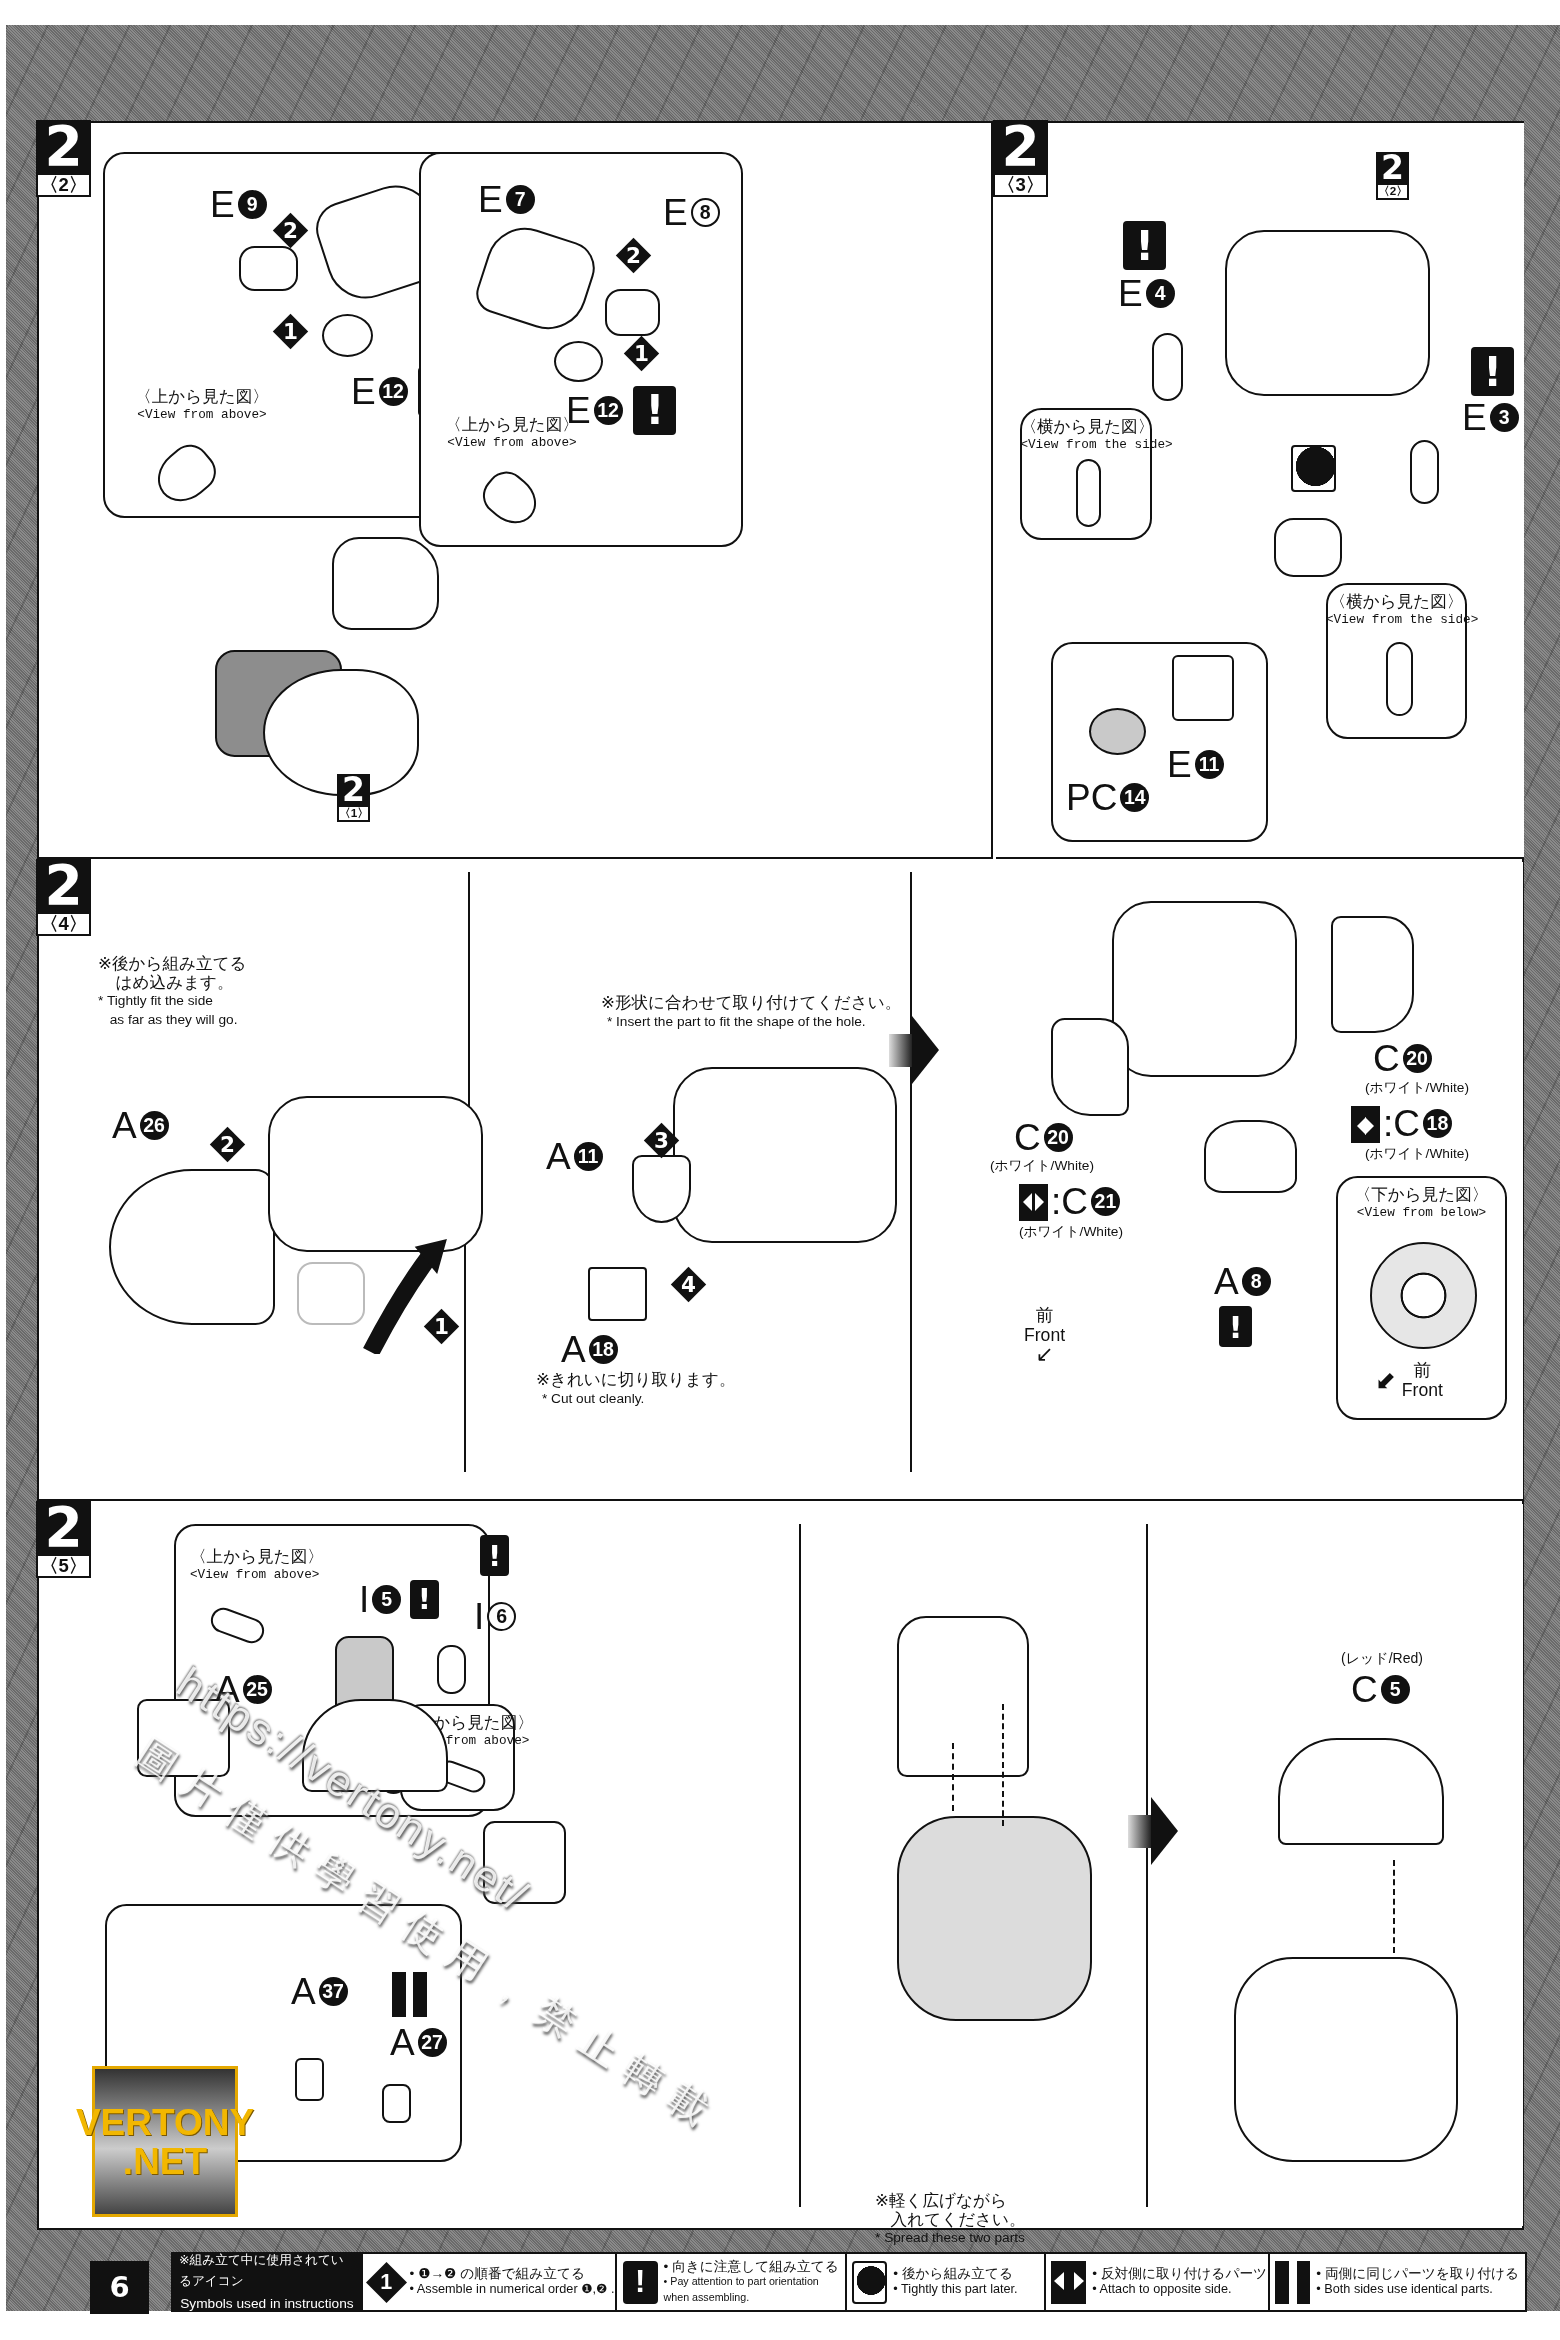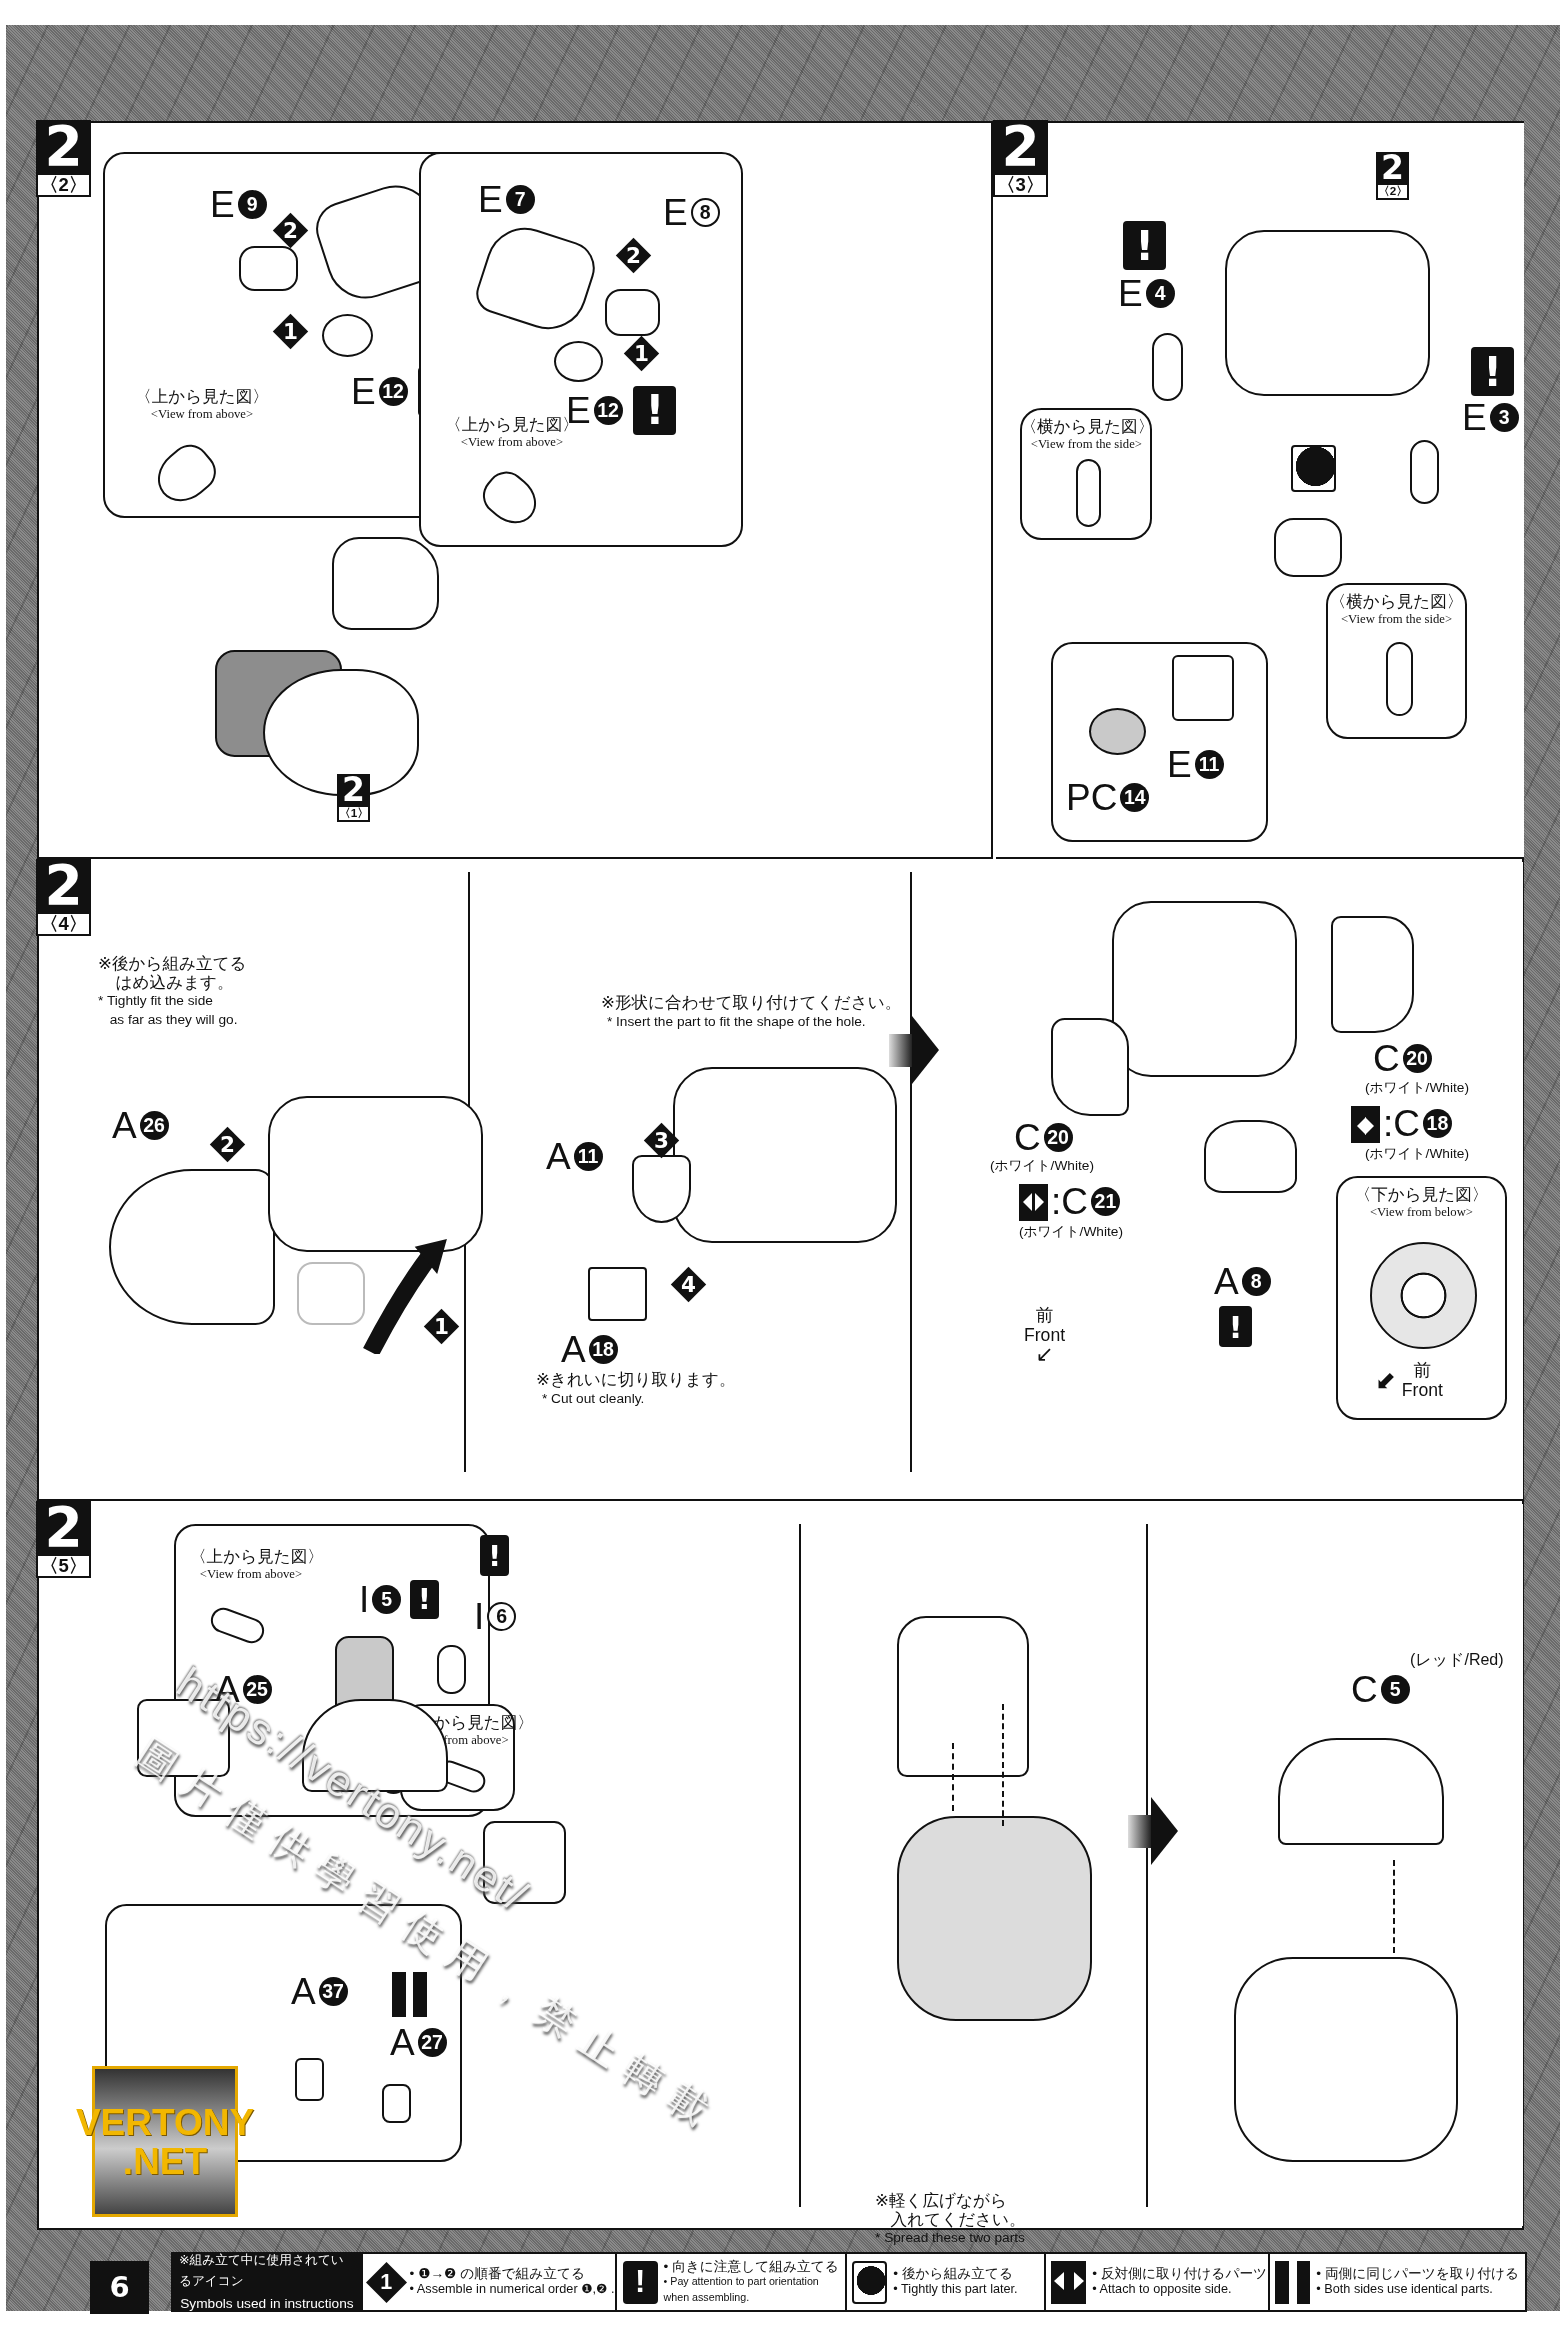--- a/index.html
+++ b/index.html
@@ -15,21 +15,21 @@
 .vline{position:absolute;width:2px;background:#111}
 .stepbadge{position:absolute;left:-2.9px;top:-2.9px;width:55px;background:#111;color:#fff;text-align:center;font-weight:bold}
 .stepbadge .num{display:block;font-size:55px;line-height:53px;font-family:"DejaVu Sans",sans-serif;font-weight:bold}
 .stepbadge .sub{display:block;background:#fff;color:#111;border:2.9px solid #111;font-size:18.5px;line-height:19.5px;font-weight:bold;margin:0}
 .minibadge{position:absolute;width:33px;text-align:center;background:#111;color:#fff}
 .minibadge .num{display:block;font-size:33px;line-height:31px;font-weight:bold;font-family:"DejaVu Sans",sans-serif}
 .minibadge .sub{display:block;background:#fff;color:#111;border:2px solid #111;font-size:11.7px;line-height:12.7px;font-weight:bold}
 .bubble{position:absolute;border:2px solid #111;border-radius:21.5px;background:#fff}
 .vtitle{position:absolute;text-align:center;font-size:14.6px;line-height:17.6px;white-space:nowrap}
 .vtitle .jp{display:block;font-size:16.6px}
-.vtitle .en{display:block;font-size:12.7px;font-family:Liberation Serif, serif}
+.vtitle .en{display:block;font-size:12.7px;font-family:Liberation Mono, monospace}
 .plabel{position:absolute;font-size:37px;line-height:39px;white-space:nowrap;display:flex;align-items:center;gap:2.9px;font-family:"Liberation Sans",sans-serif}
 .circ{display:inline-flex;align-items:center;justify-content:center;width:29px;height:29px;border-radius:50%;background:#111;color:#fff;font-size:19.5px;font-weight:bold;line-height:1}
 .excl{display:inline-flex;align-items:center;justify-content:center;width:43px;height:49px;background:#111;color:#fff;border-radius:3.9px;font-size:41px;font-weight:bold;font-family:"DejaVu Sans",sans-serif}
 .diamond{position:absolute;width:35px;height:35px;display:flex;align-items:center;justify-content:center}
 .diamond::before{content:"";position:absolute;width:25px;height:25px;background:#111;transform:rotate(45deg)}
 .diamond span{position:relative;color:#fff;font-weight:bold;font-size:21.5px;font-family:"DejaVu Sans",sans-serif}
 .note{position:absolute;font-size:15.6px;line-height:18.5px;white-space:nowrap}
 .note .jp{display:block;font-size:16.6px}
 .note .en{display:block;font-size:13.7px}
 .sub-color{font-size:13.7px;font-family:"Liberation Sans Narrow","Liberation Sans",sans-serif;white-space:nowrap}
@@ -372,21 +372,21 @@
       <span class="jp" style="padding-left:15.6px">入れてください。</span>
       <span class="en">* Spread these two parts</span>
       <span class="en" style="padding-left:11.7px">slightly to attach the part.</span>
     </div>
     <div class="part" style="left:858px;top:112px;width:132px;height:161px;border-radius:29px 29px 9.8px 9.8px"></div>
     <div class="part grey" style="left:858px;top:312px;width:195px;height:205px;border-radius:59px;background:#dcdcdc"></div>
     <div class="dash" style="left:915px;top:239px;width:68px;transform:rotate(90deg)"></div>
     <div class="dash" style="left:965px;top:200px;width:122px;transform:rotate(90deg)"></div>
 
     <div class="bigarrow" style="left:1089px;top:293px"></div>
-    <div class="sub-color" style="position:absolute;left:1371px;top:146px;font-size:16px">(レッド/Red)</div>
+    <div class="sub-color" style="position:absolute;left:1302px;top:146px;font-size:14px">(レッド/Red)</div>
     <div class="plabel" style="left:1312px;top:166px">
       <span>C</span>
         <span class="circ">5</span>
     </div>
     <div class="part" style="left:1239px;top:234px;width:166px;height:107px;border-radius:59px 59px 7.8px 7.8px"></div>
     <div class="dash" style="left:1356px;top:356px;width:93px;transform:rotate(90deg)"></div>
     <div class="part" style="left:1195px;top:453px;width:224px;height:205px;border-radius:59px"></div>
   </div>
 </div>
 

